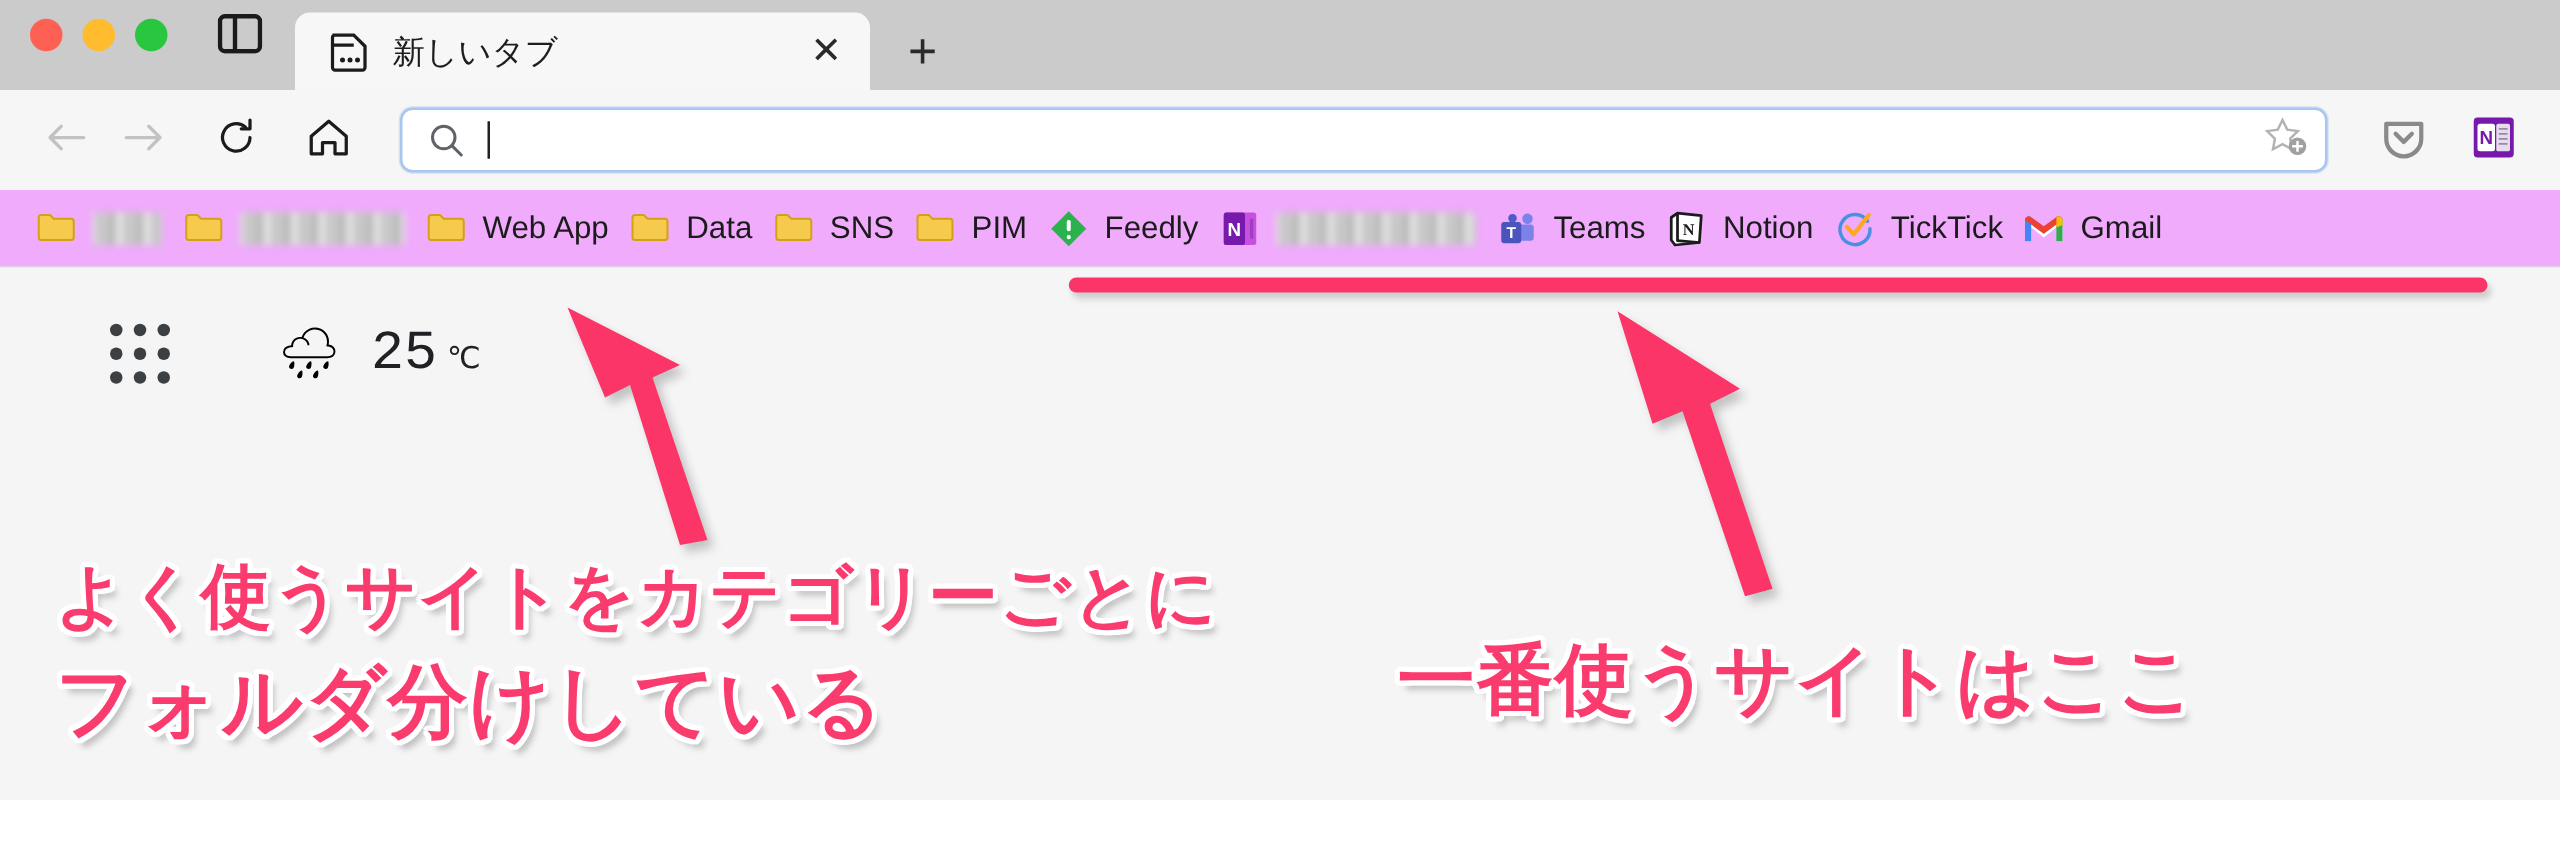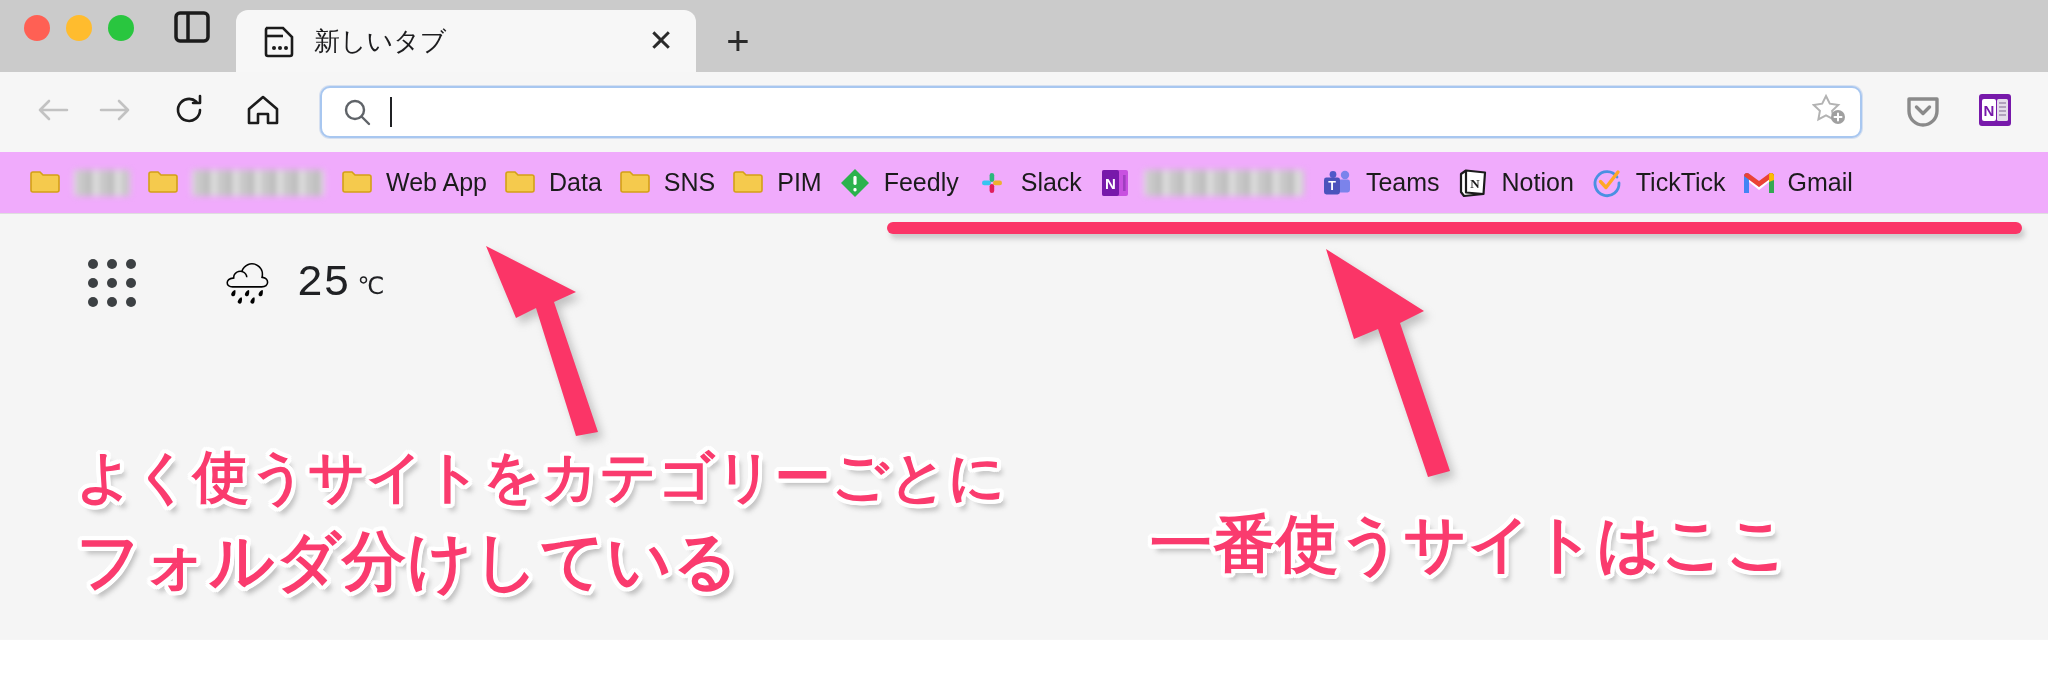--- a/index.html
+++ b/index.html
@@ -215,21 +215,20 @@
     margin-left: 8px;
     align-self: flex-start;
     padding-top: 14px;
   }
 
   
   .annotation-layer {
     position: absolute;
     inset: 0;
     pointer-events: none;
-    margin-left: 32px;
   }
   .anno-text {
     position: absolute;
     font-family: "DejaVu Sans", "Liberation Sans", sans-serif;
     font-weight: bold;
     color: #fa3b6e;
     white-space: nowrap;
     letter-spacing: 1px;
     text-shadow:
       -4px 0 0 #fff, 4px 0 0 #fff, 0 -4px 0 #fff, 0 4px 0 #fff,
@@ -438,31 +437,20 @@
       <span class="bm-icon">
         <svg width="32" height="32" viewBox="0 0 32 32">
           <path d="M16 2 L30 16 L16 30 L2 16 Z" fill="#2bb24c"></path>
           <rect x="14.4" y="9" width="3.2" height="9" rx="1.4" fill="#ffffff"></rect>
           <rect x="14.4" y="21" width="3.2" height="3.4" rx="1.4" fill="#ffffff"></rect>
         </svg>
       </span>
       <span class="bm-label">Feedly</span>
     </div>
 
-    <div class="bm">
-      <span class="bm-icon">
-        <svg width="32" height="32" viewBox="0 0 32 32">
-          <rect x="6" y="13.6" width="9" height="4.6" rx="2.3" fill="#36c5f0"></rect>
-          <rect x="13.6" y="6" width="4.6" height="9" rx="2.3" fill="#2eb67d"></rect>
-          <rect x="17" y="13.6" width="9" height="4.6" rx="2.3" fill="#ecb22e"></rect>
-          <rect x="13.6" y="17" width="4.6" height="9" rx="2.3" fill="#e01e5a"></rect>
-        </svg>
-      </span>
-      <span class="bm-label">Slack</span>
-    </div>
 
     <div class="bm">
       <span class="bm-icon">
         <svg width="32" height="32" viewBox="0 0 32 32">
           <rect x="3" y="3" width="26" height="26" rx="2" fill="#c850e0"></rect>
           <rect x="3" y="3" width="17" height="26" rx="2" fill="#7719aa"></rect>
           <text x="11.5" y="22" font-size="15" font-weight="bold" fill="#ffffff" text-anchor="middle" font-family="Liberation Sans, sans-serif">N</text>
           <rect x="24" y="8" width="2.6" height="16" fill="#a03ec0"></rect>
         </svg>
       </span>

